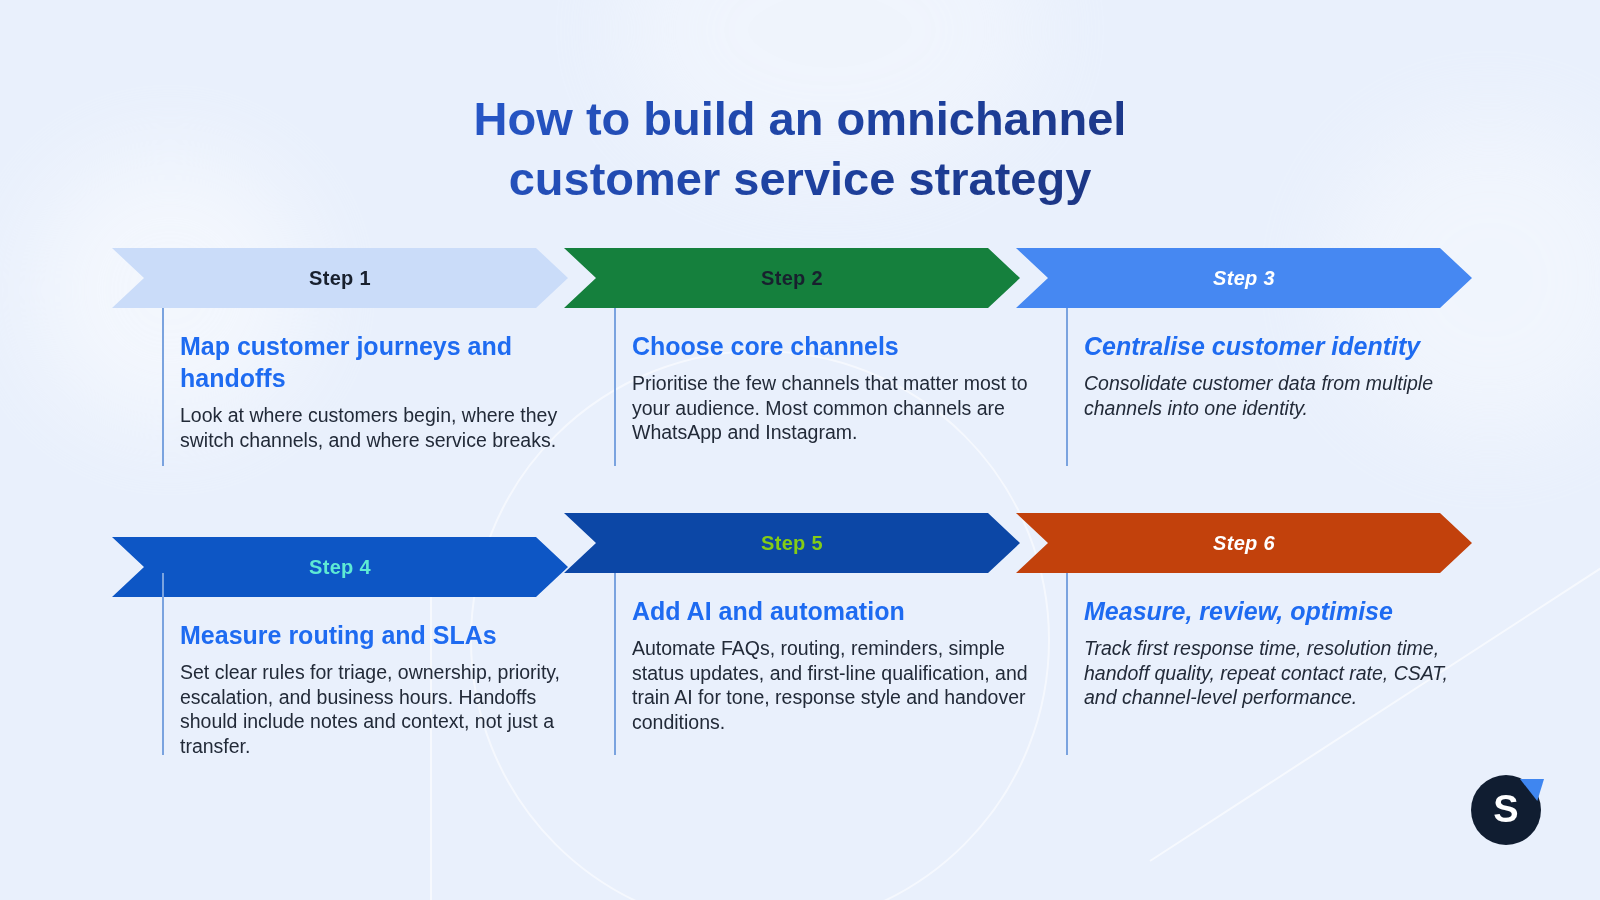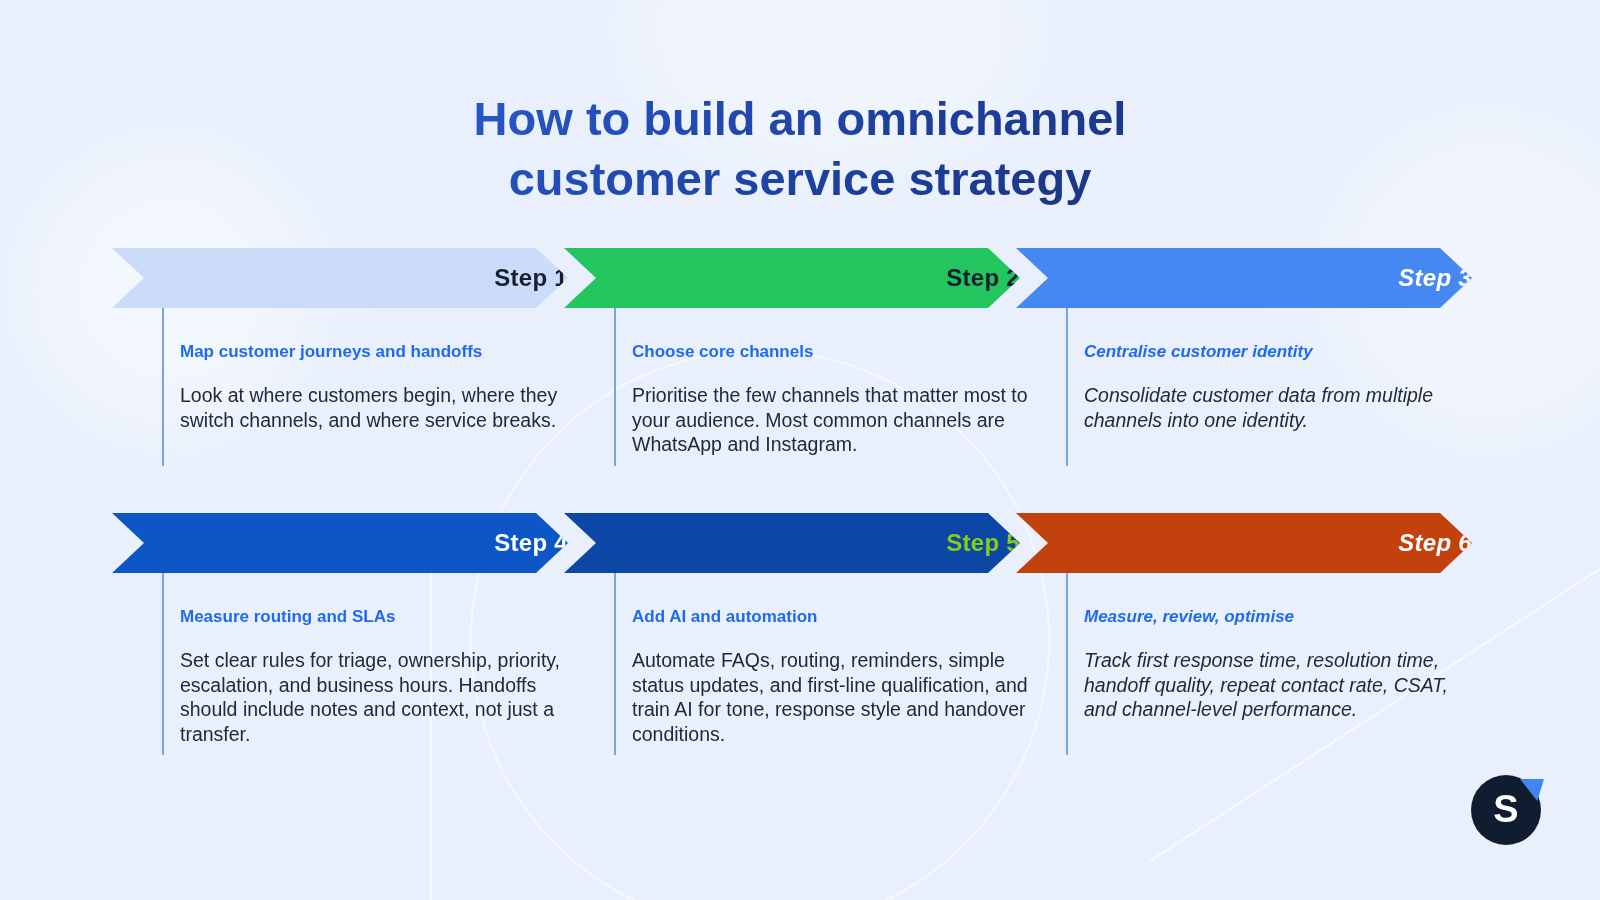--- a/index.html
+++ b/index.html
@@ -40,33 +40,33 @@
     color:transparent;
     margin-top:9px;
   }
 
   .step{position:absolute;width:456px;}
   .banner{
     position:relative;height:60px;
     clip-path:polygon(0 0, calc(100% - 32px) 0, 100% 50%, calc(100% - 32px) 100%, 0 100%, 32px 50%);
   }
   .banner-label{
-    display:block;text-align:right;line-height:60px;
-    font-size:24px;font-weight:bold;letter-spacing:.3px;
+    display:block;text-align:center;line-height:60px;
+    font-size:20px;font-weight:bold;letter-spacing:.3px;
   }
   .connector{
     position:absolute;left:50px;top:60px;width:2px;
     background:var(--connector);
   }
   .row1 .connector{height:158px;}
   .row2 .connector{height:182px;}
   .content{margin:22px 0 0 68px;width:396px;}
   .step-heading{
-    font-size:17px;font-weight:bold;color:var(--heading-blue);
-    line-height:44px;margin-bottom:9px;
+    font-size:25px;font-weight:bold;color:var(--heading-blue);
+    line-height:32px;margin-bottom:9px;
   }
   .step-body{
     font-size:19.5px;color:var(--body-text);line-height:24.5px;
   }
 
   
   .c0{left:112px;} .c1{left:564px;} .c2{left:1016px;font-style:italic;}
   .row1{top:248px;} .row2{top:513px;}
 
   .logo{
@@ -103,21 +103,21 @@
       <span class="banner-label" style="color: rgb(24, 32, 46);">Step 1</span>
     </div>
     <div class="connector"></div>
     <div class="content">
       <div class="step-heading">Map customer journeys and handoffs</div>
       <div class="step-body">Look at where customers begin, where they switch channels, and where service breaks.</div>
     </div>
   </div>
 
   <div class="step row1 c1">
-    <div class="banner" style="background: #22c55e;">
+    <div class="banner" style="background: #15803d;">
       <span class="banner-label" style="color: rgb(24, 32, 46);">Step 2</span>
     </div>
     <div class="connector"></div>
     <div class="content">
       <div class="step-heading">Choose core channels</div>
       <div class="step-body">Prioritise the few channels that matter most to your audience. Most common channels are WhatsApp and Instagram.</div>
     </div>
   </div>
 
   <div class="step row1 c2">
@@ -126,21 +126,21 @@
     </div>
     <div class="connector"></div>
     <div class="content">
       <div class="step-heading">Centralise customer identity</div>
       <div class="step-body">Consolidate customer data from multiple channels into one identity.</div>
     </div>
   </div>
 
   <div class="step row2 c0">
     <div class="banner" style="background: rgb(13, 86, 197);">
-      <span class="banner-label" style="color: #ffffff;">Step 4</span>
+      <span class="banner-label" style="color: #5eead4; margin-top: 24px;">Step 4</span>
     </div>
     <div class="connector"></div>
     <div class="content">
       <div class="step-heading">Measure routing and SLAs</div>
       <div class="step-body">Set clear rules for triage, ownership, priority, escalation, and business hours. Handoffs should include notes and context, not just a transfer.</div>
     </div>
   </div>
 
   <div class="step row2 c1">
     <div class="banner" style="background: rgb(12, 71, 166);">

